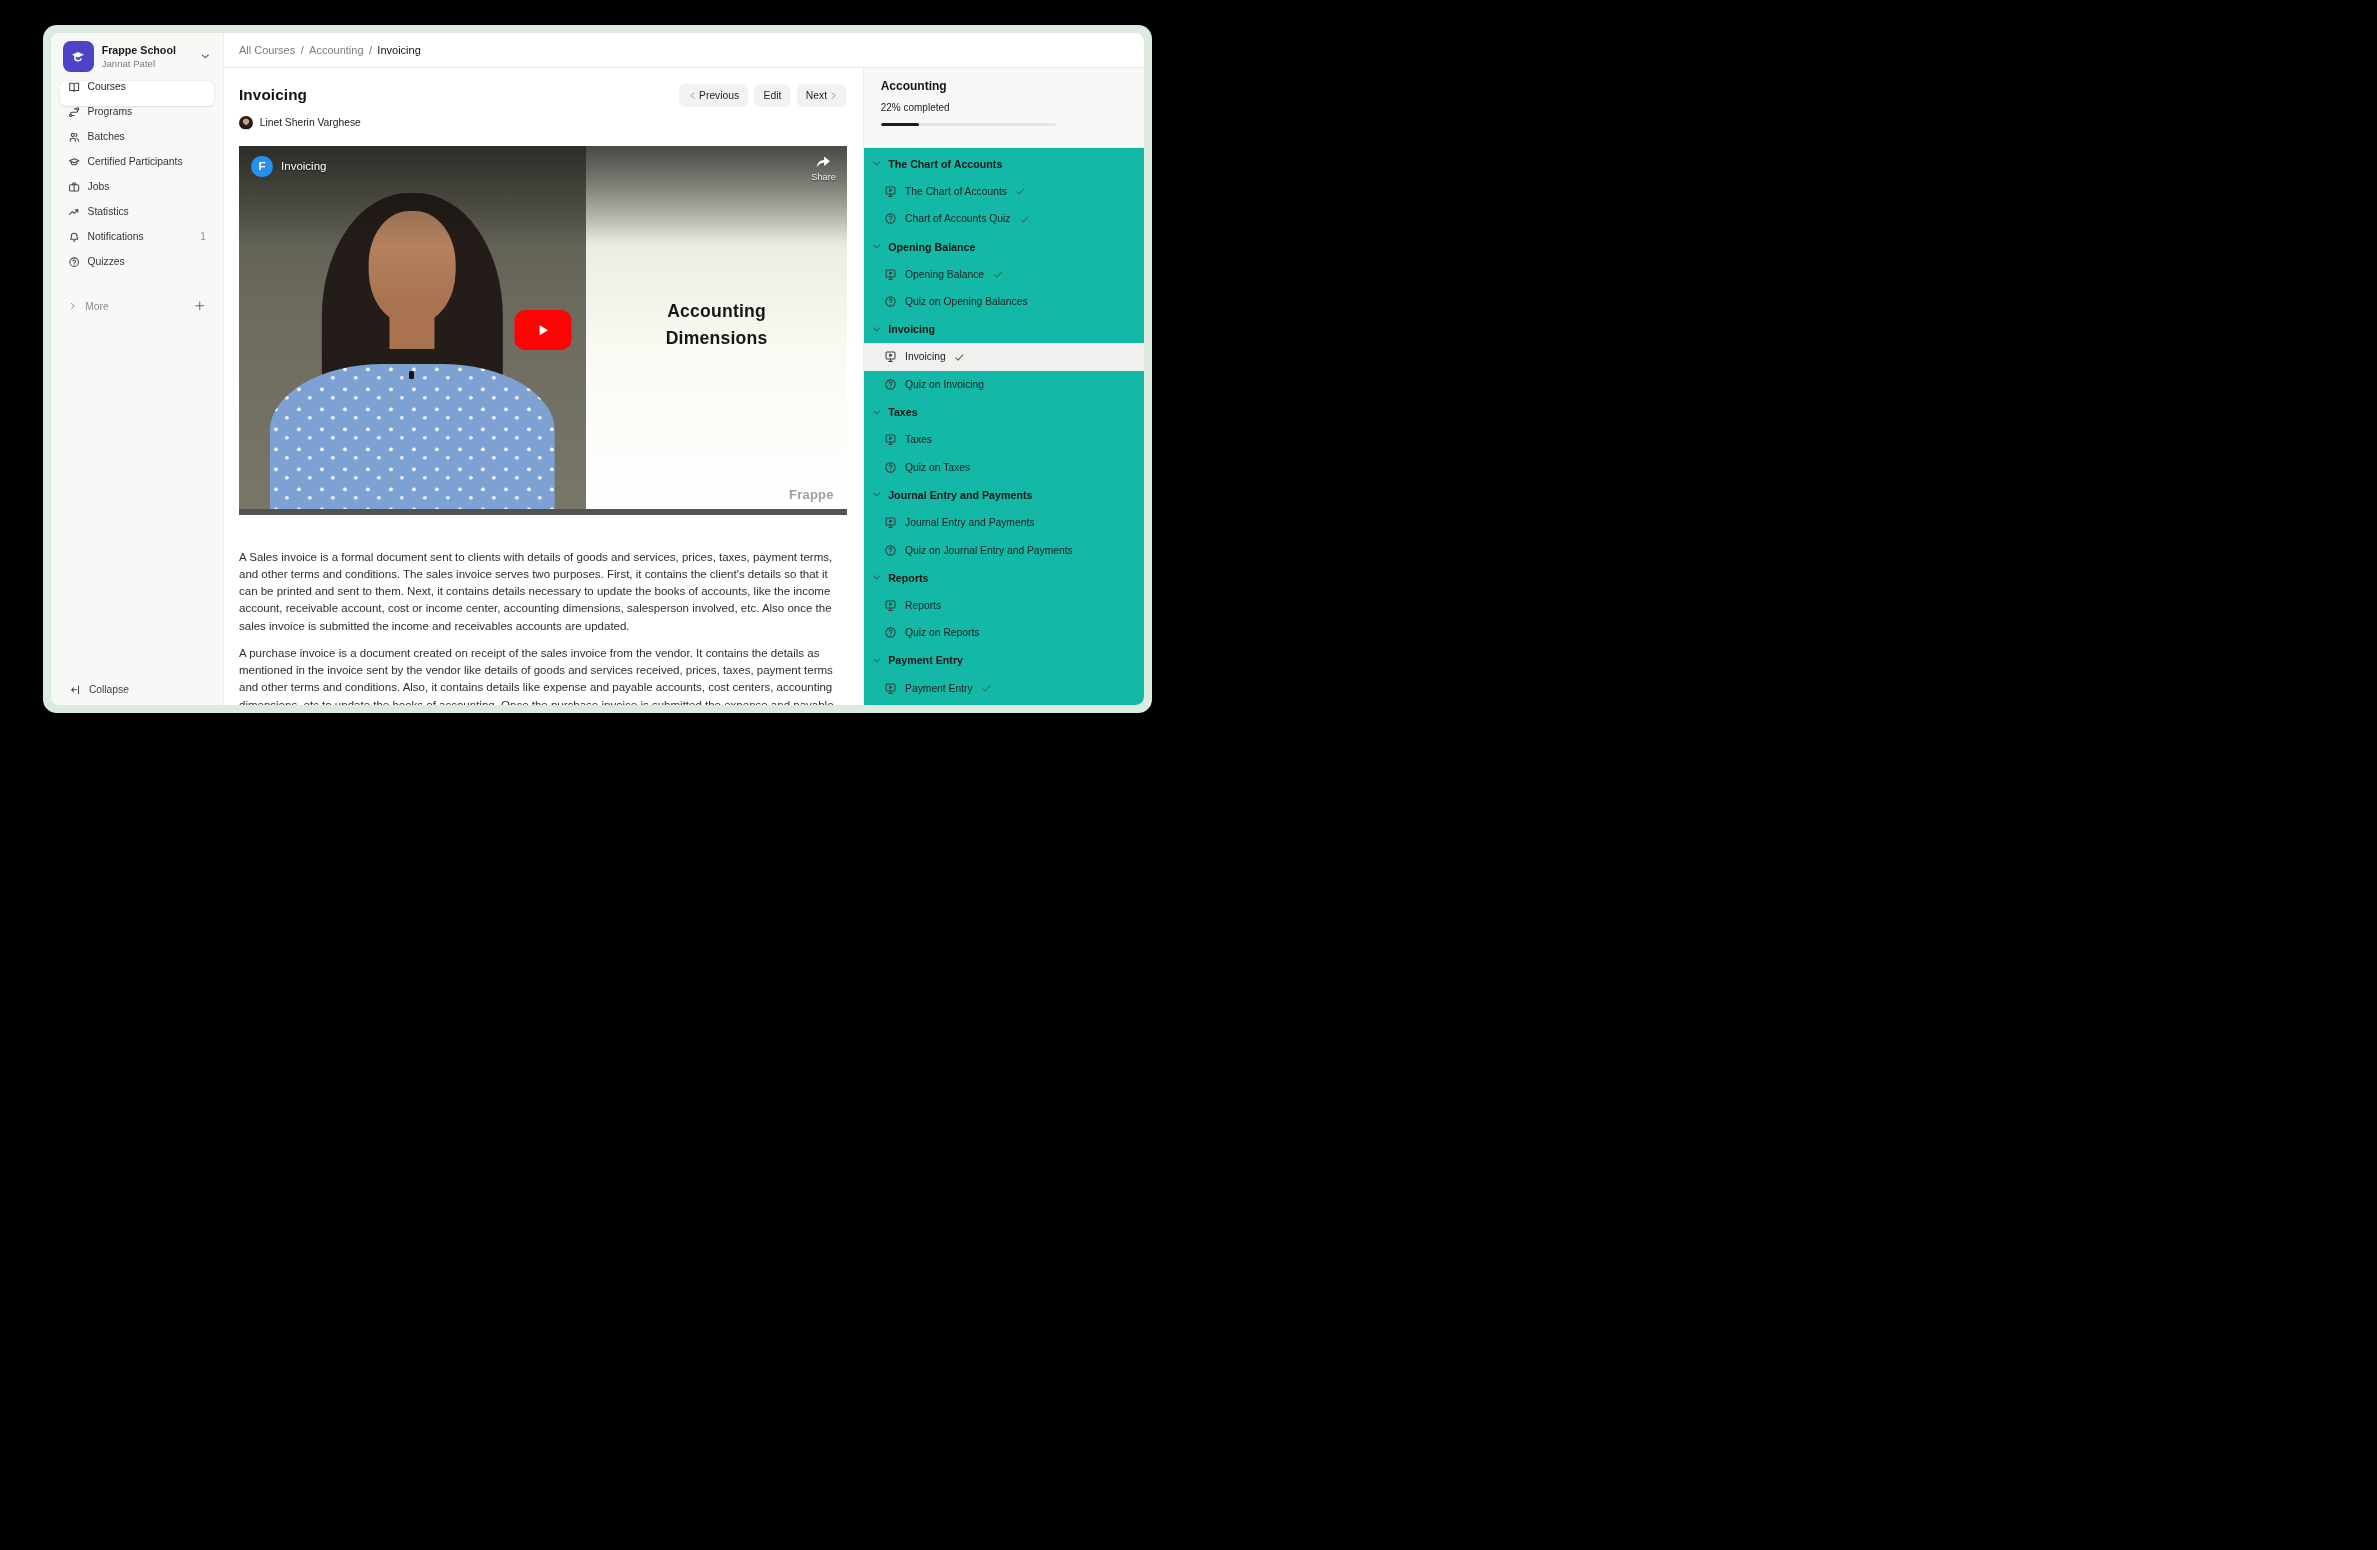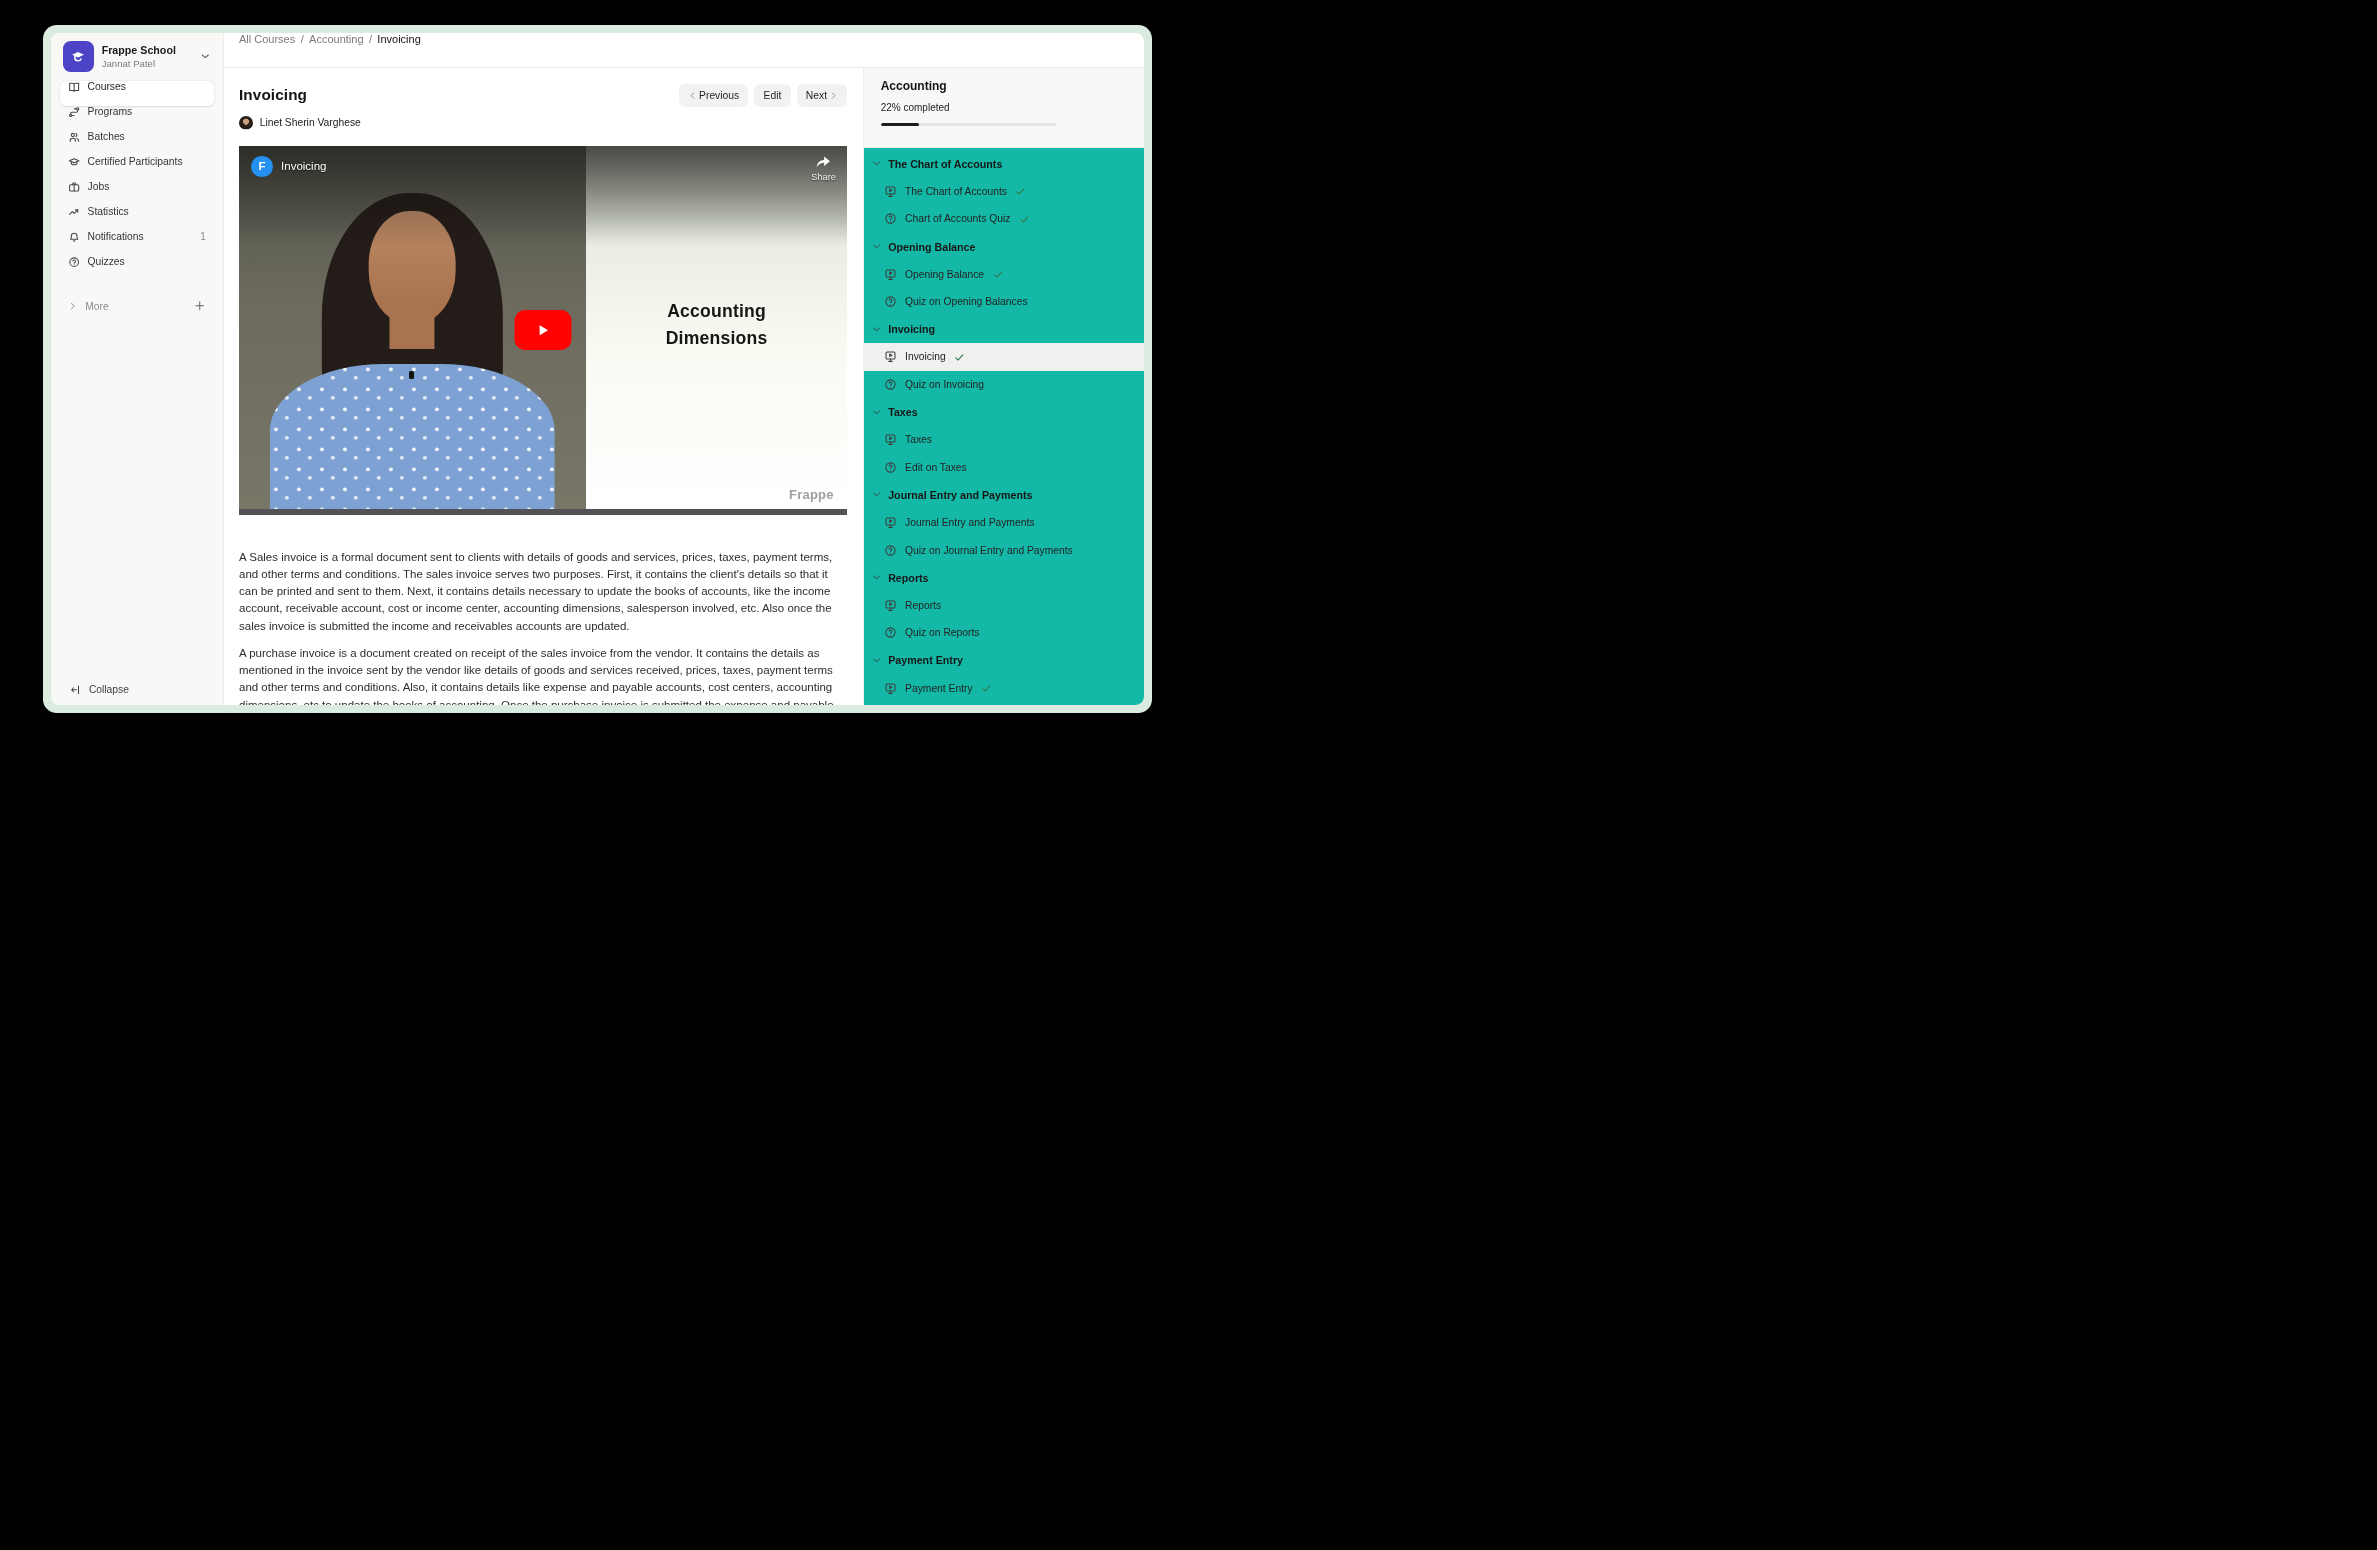--- a/index.html
+++ b/index.html
@@ -34,21 +34,21 @@
   .nav-item.active{background:#fff;box-shadow:0 0.8px 2.3px rgba(0,0,0,.1),0 0 0 0.8px rgba(0,0,0,.02);font-weight:500;color:#1f1f1f}
   .nav-icon{display:flex;color:#474747;flex-shrink:0}
   .nav-badge{margin-left:auto;color:#8d8d8d;font-size:10px}
   .more-row{margin:12.3px 9.2px 0;height:25px;display:flex;align-items:center;gap:7.7px;padding:0 7.7px;color:#8b8b8b;font-size:10.3px;cursor:pointer}
   .more-icon{display:flex;color:#8b8b8b}
   .more-plus{margin-left:auto;display:flex;color:#666;cursor:pointer}
   .collapse-row{position:absolute;left:19px;bottom:10px;display:flex;align-items:flex-end;gap:7.7px;font-size:10.3px;color:#3f3f3f;cursor:pointer}
   .collapse-row .nav-icon{color:#3f3f3f}
   
   .content-col{flex:1;display:flex;flex-direction:column;min-width:0}
-  .topbar{height:35px;flex-shrink:0;border-bottom:0.8px solid #ececec;display:flex;align-items:flex-start;padding:0 15.3px;font-size:11px}
+  .topbar{height:35px;flex-shrink:0;border-bottom:0.8px solid #ececec;display:flex;align-items:center;padding:0 15.3px;font-size:11px}
   .crumb-link{color:#7b7b7b;cursor:pointer}
   .crumb-sep{color:#7b7b7b;margin:0 5.4px}
   .crumb-current{color:#141414;font-weight:500}
   .body-row{flex:1;display:flex;min-height:0}
   
   .main{width:639px;flex-shrink:0;padding:0 15.3px;overflow:hidden}
   .main-head{margin-top:16px;display:flex;align-items:center}
   .page-title{font-size:15.3px;font-weight:700;color:#141414;margin:0;letter-spacing:0.1px}
   .head-actions{margin-left:auto;display:flex;gap:6.1px}
   .btn{height:23px;display:flex;align-items:center;gap:2px;background:#f2f2f0;border:none;border-radius:6.1px;padding:0 9.2px;font-size:10.3px;color:#1f1f1f;font-family:inherit;cursor:pointer}
@@ -478,21 +478,21 @@
   </div>
 
   <div class="lesson-row">
     <span class="lesson-icon">
                       <svg width="13" height="13" viewBox="0 0 16 16" fill="none" stroke="currentColor" stroke-width="1.25" stroke-linecap="round" stroke-linejoin="round">
                         <circle cx="8" cy="8" r="5.7"></circle>
                         <path d="M6.3 6.2A1.75 1.75 0 0 1 9.7 6.9c0 1.15-1.7 1.35-1.7 2.35"></path>
                         <path d="M8 11.4v.05"></path>
                       </svg>
                     </span>
-    <span class="lesson-label">Edit on Taxes</span>
+    <span class="lesson-label">Quiz on Taxes</span>
 
   </div>
 </div>
   </div>
 
   <div class="chapter">
     <div class="chapter-row">
       <span class="chapter-chevron">
         <svg width="9.2" height="9.2" viewBox="0 0 16 16" fill="none" stroke="currentColor" stroke-width="1.7" stroke-linecap="round" stroke-linejoin="round">
                       <path d="m3 5.5 5 4.5 5-4.5"></path>

